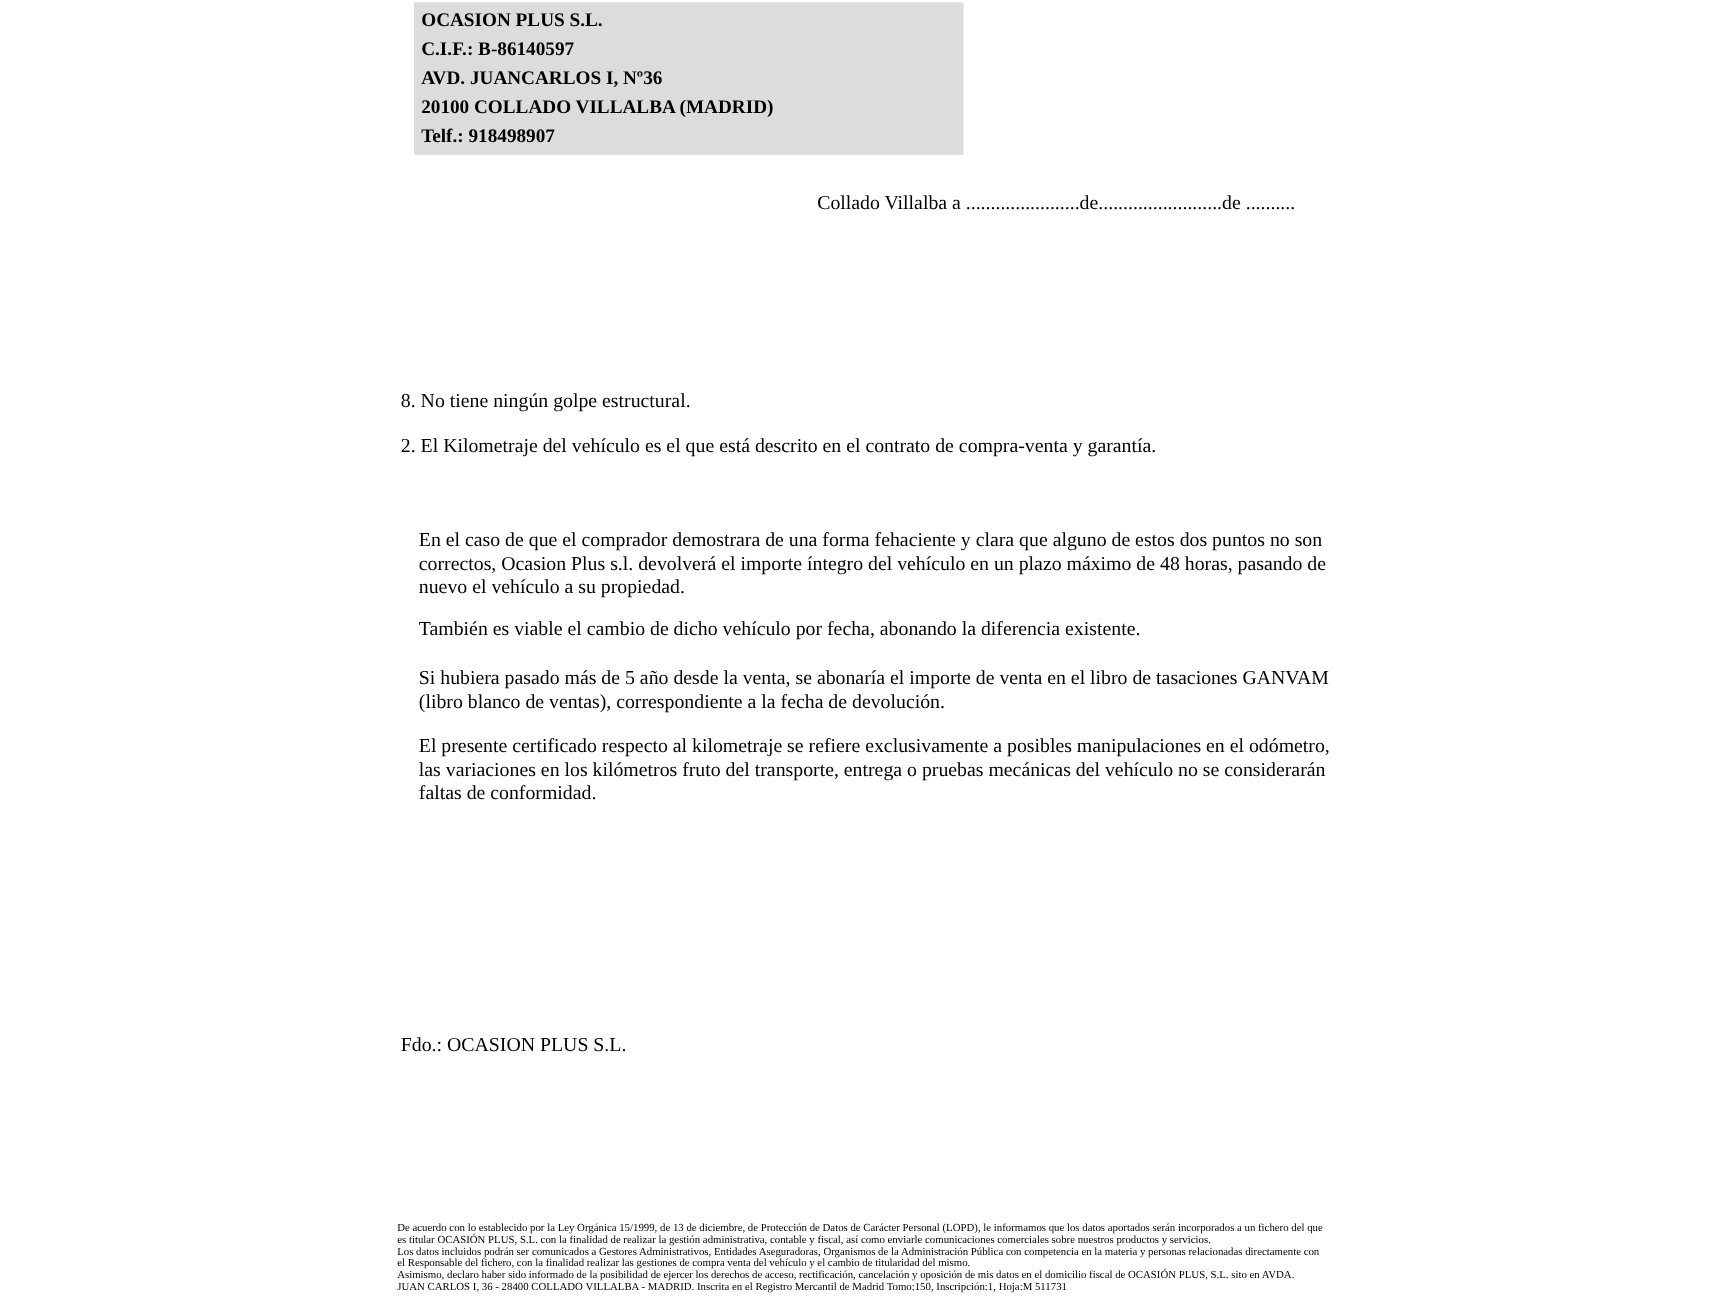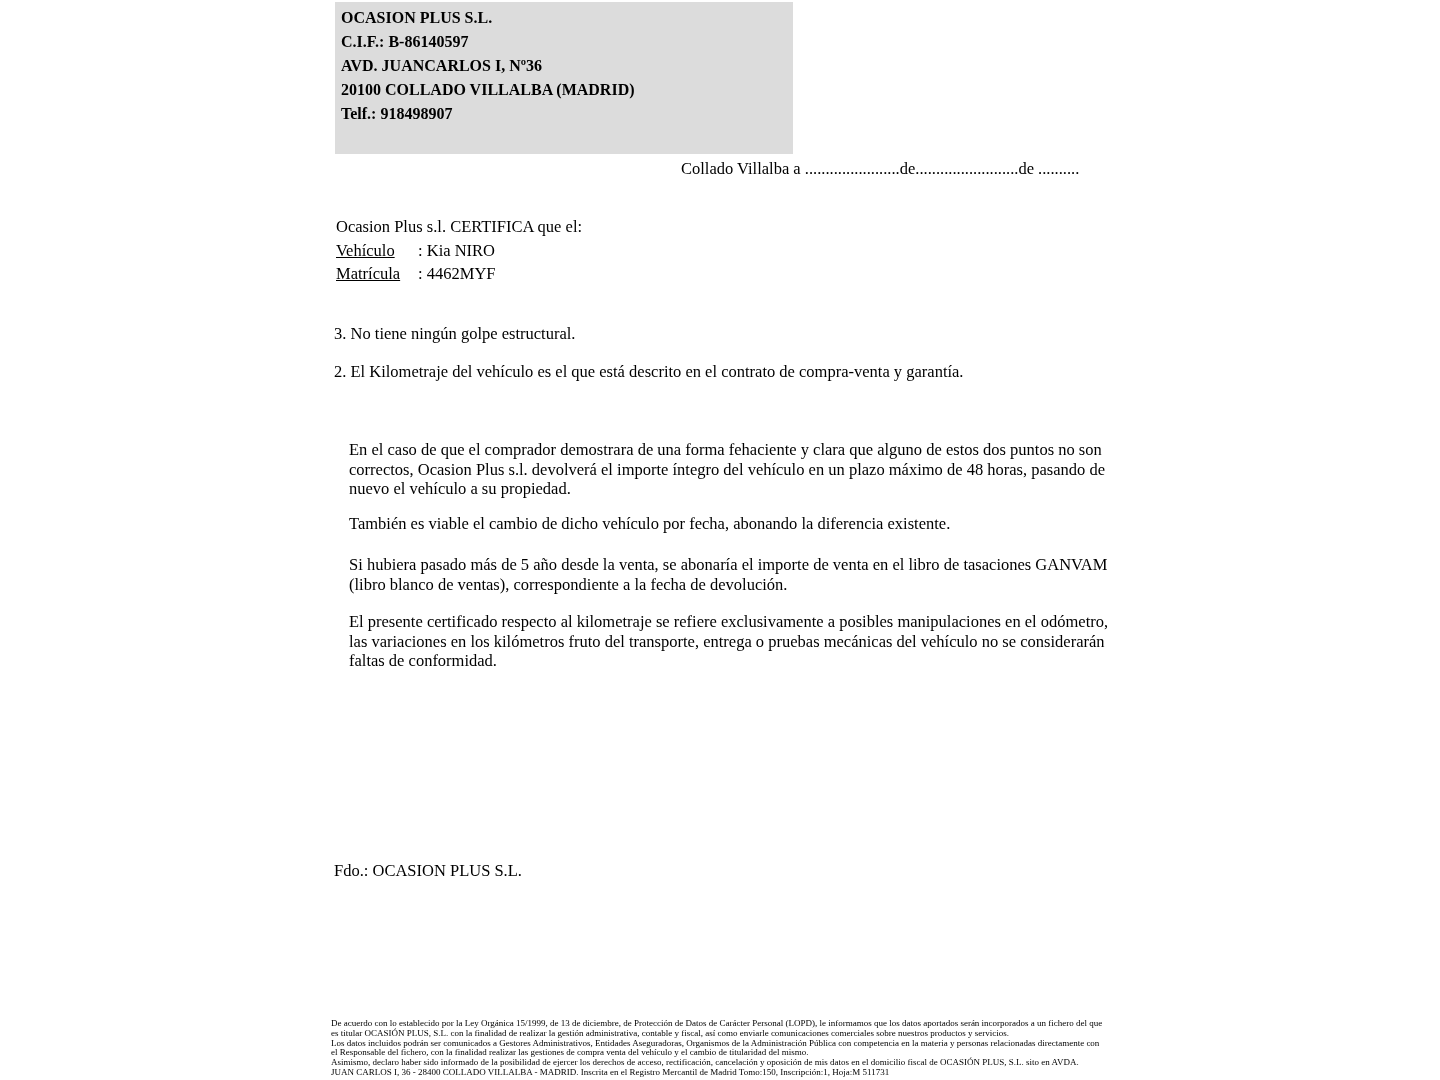--- a/index.html
+++ b/index.html
@@ -1,21 +1,21 @@
 <!DOCTYPE html>
 <html><head>
 <meta charset="utf-8">
 <style>
   * { margin: 0; padding: 0; box-sizing: border-box; }
   html, body { width: 1440px; height: 1080px; background: #ffffff; }
   body { font-family: "Liberation Serif", "DejaVu Serif", serif; color: #000000; }
   .page { position: relative; width: 1440px; height: 1080px; background: #ffffff; overflow: hidden; }
 
   .header-box {
-    position: absolute; left: 335px; top: 2px; width: 458px; height: 152px;
+    position: absolute; left: 345px; top: 2px; width: 458px; height: 127px;
     background: #dcdcdc; padding: 4px 6px 0 6px;
     font-weight: bold; font-size: 16px; line-height: 24px;
   }
 
   .date-line {
     position: absolute; left: 681px; top: 159px;
     font-size: 16.5px; white-space: nowrap;
   }
 
   .certify-block { position: absolute; left: 336px; top: 215px; font-size: 16.5px; line-height: 23.5px; }
@@ -48,33 +48,22 @@
   <div class="header-box">
     <div>OCASION PLUS S.L.</div>
     <div>C.I.F.: B-86140597</div>
     <div>AVD. JUANCARLOS I, Nº36</div>
     <div>20100 COLLADO VILLALBA (MADRID)</div>
     <div>Telf.: 918498907</div>
   </div>
 
   <div class="date-line">Collado Villalba a .......................de.........................de ..........</div>
 
-  <div class="certify-block">
-    <div>Ocasion Plus s.l. CERTIFICA que el:</div>
-    <div class="certify-row">
-      <span class="certify-label">Vehículo</span>
-      <span class="certify-value">: Kia NIRO</span>
-    </div>
-    <div class="certify-row">
-      <span class="certify-label">Matrícula</span>
-      <span class="certify-value">: 4462MYF</span>
-    </div>
-  </div>
 
-  <div class="point point-1">3. No tiene ningún golpe estructural.</div>
+  <div class="point point-1">8. No tiene ningún golpe estructural.</div>
   <div class="point point-2">2. El Kilometraje del vehículo es el que está descrito en el contrato de compra-venta y garantía.</div>
 
   <div class="para para-1">En el caso de que el comprador demostrara de una forma fehaciente y clara que alguno de estos dos puntos no son correctos, Ocasion Plus s.l. devolverá el importe íntegro del vehículo en un plazo máximo de 48 horas, pasando de nuevo el vehículo a su propiedad.</div>
   <div class="para para-2">También es viable el cambio de dicho vehículo por fecha, abonando la diferencia existente.</div>
   <div class="para para-3">Si hubiera pasado más de 5 año desde la venta, se abonaría el importe de venta en el libro de tasaciones GANVAM (libro blanco de ventas), correspondiente a la fecha de devolución.</div>
   <div class="para para-4">El presente certificado respecto al kilometraje se refiere exclusivamente a posibles manipulaciones en el odómetro, las variaciones en los kilómetros fruto del transporte, entrega o pruebas mecánicas del vehículo no se considerarán faltas de conformidad.</div>
 
   <div class="signature">Fdo.: OCASION PLUS S.L.</div>
 
   <div class="footer">

